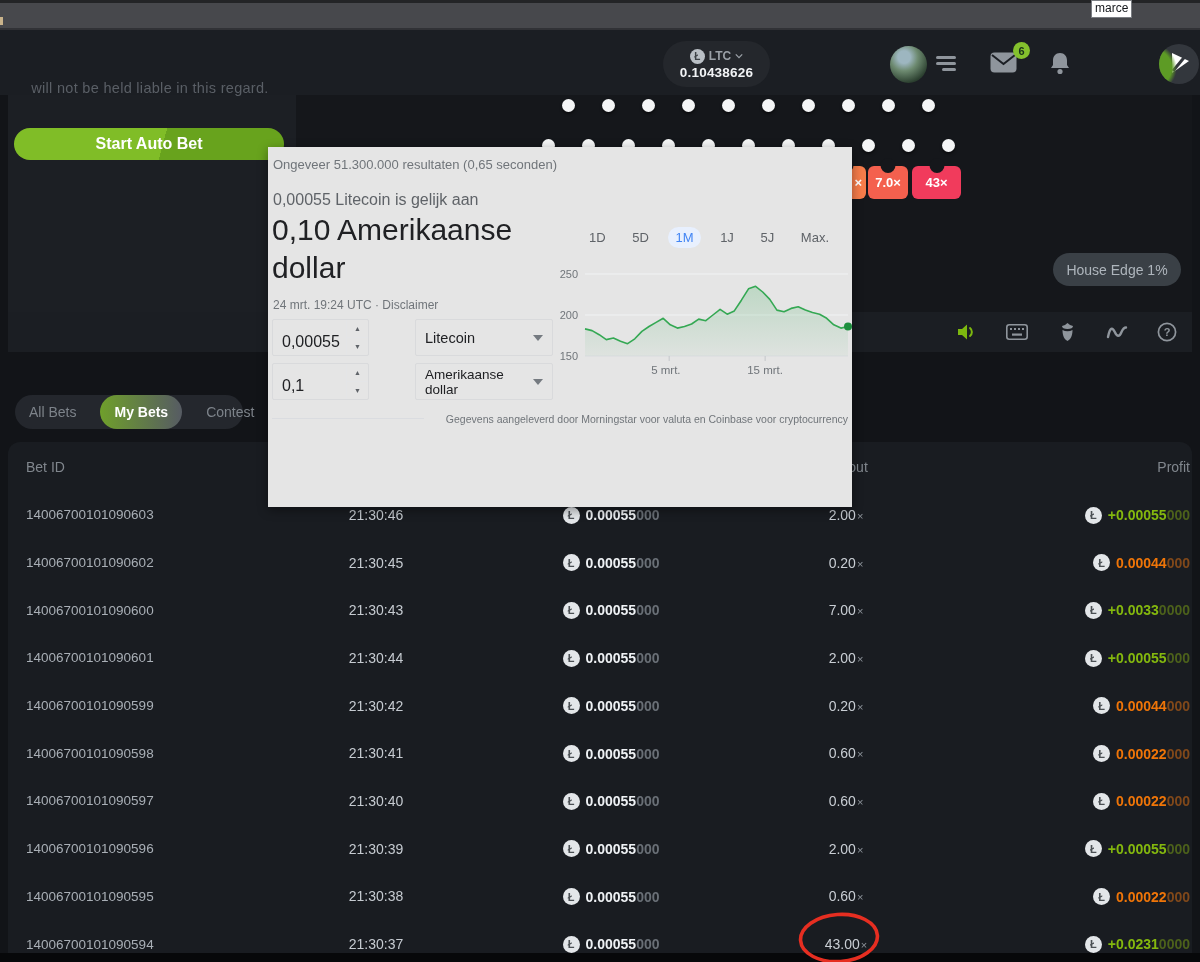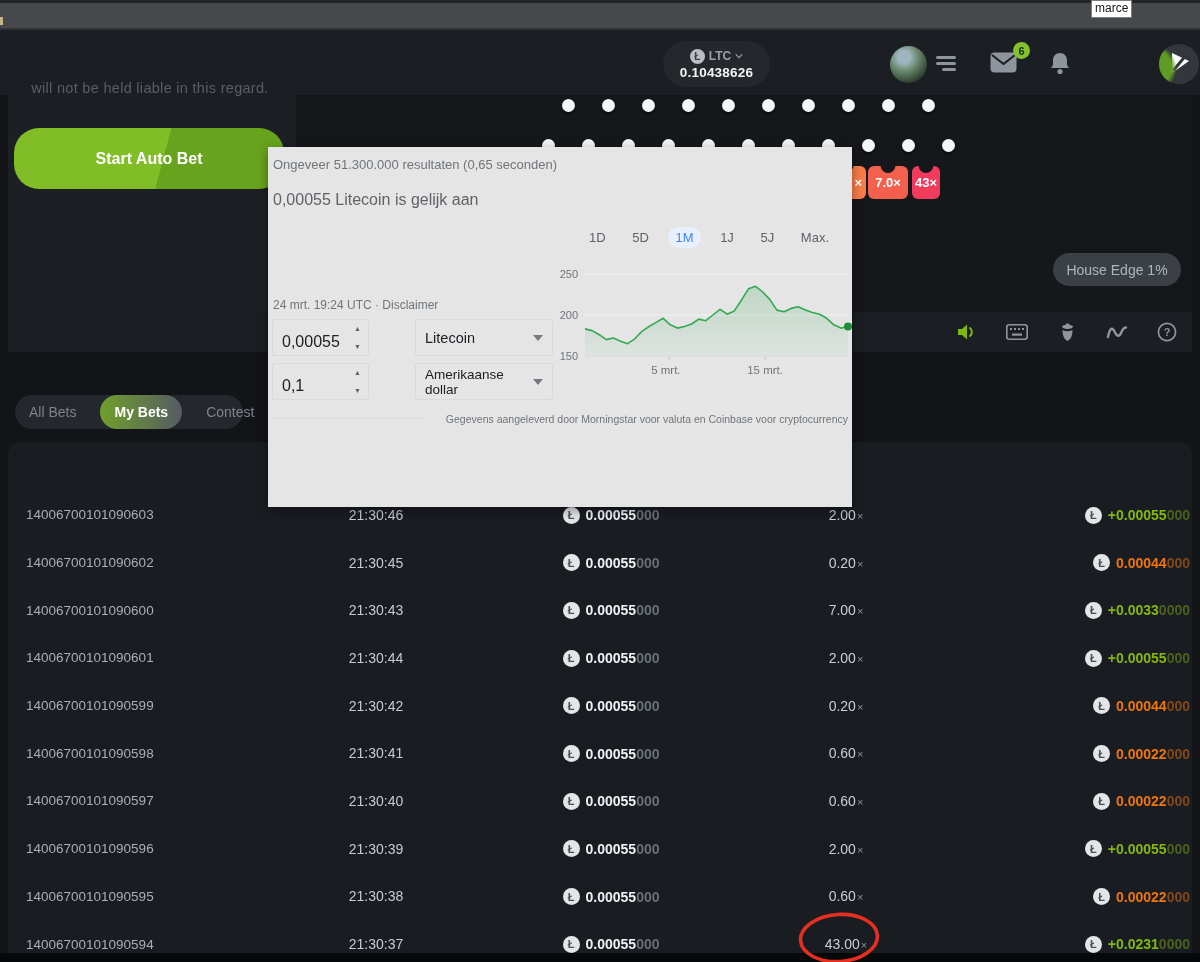--- a/index.html
+++ b/index.html
@@ -29,21 +29,21 @@
   .menu-icon span:nth-child(3){ width:14px; margin-left:6px; }
   .mail-wrap { left:990px; top:52px; width:34px; height:28px; cursor:pointer; }
   .badge { position:absolute; right:-6px; top:-10px; width:17px; height:17px; border-radius:50%; background:#84c12d; color:#17301a; font-size:11px; font-weight:bold; display:flex; align-items:center; justify-content:center; }
   .bell-wrap { left:1050px; top:52px; width:20px; height:24px; cursor:pointer; }
   .flag-btn { left:1159px; top:44px; width:40px; height:40px; border-radius:50%; background:#33373d; overflow:hidden; cursor:pointer; z-index:55; }
   .flag-btn .greenhalf { position:absolute; left:-6px; top:0; width:24px; height:40px; background:radial-gradient(circle at 0% 60%, #5d9b25 0 55%, transparent 70%); }
 
   
   .left-panel { left:8px; top:95px; width:288px; height:217px; background:#1c1f24; }
   .panel-note { left:30px; top:80px; width:240px; color:#5a5f66; font-size:14.5px; letter-spacing:.3px; text-align:center; z-index:2; }
-  .start-btn { left:14px; top:128px; width:270px; height:61px; border:none; border-radius:25px; background:linear-gradient(105deg,#80bd27 55%,#68a31d 55%); color:#fff; font-weight:bold; font-size:16px; cursor:pointer; font-family:inherit; }
+  .start-btn { left:14px; top:128px; width:270px; height:32px; border:none; border-radius:25px; background:linear-gradient(105deg,#80bd27 55%,#68a31d 55%); color:#fff; font-weight:bold; font-size:16px; cursor:pointer; font-family:inherit; }
   .board { left:296px; top:95px; width:896px; height:217px; background:#15171b; }
   .peg { position:absolute; width:13px; height:13px; border-radius:50%; background:#f4f5f6; box-shadow:0 2px 3px rgba(0,0,0,.5); z-index:5; }
   .mbadge { position:absolute; top:166px; height:33px; border-radius:6px; color:#fff; font-weight:bold; font-size:13px; display:flex; align-items:center; justify-content:center; z-index:6; cursor:default; }
   .mbadge::after { content:""; position:absolute; top:-8px; left:50%; transform:translateX(-50%); width:15px; height:15px; border-radius:50%; background:#15171b; }
   .house-edge { left:1053px; top:253px; width:128px; height:33px; background:#3a4046; border-radius:17px; color:#aeb5bc; font-size:14px; display:flex; align-items:center; justify-content:center; z-index:4; }
   .game-footer { left:8px; top:312px; width:1184px; height:40px; background:#1b1e23; display:flex; align-items:center; justify-content:flex-end; gap:28px; padding-right:14px; }
   .gf-icon { width:22px; height:22px; display:flex; align-items:center; justify-content:center; cursor:pointer; }
 
   
   .bets-tabs { left:15px; top:395px; width:228px; height:34px; background:#24272d; border-radius:17px; display:flex; align-items:center; z-index:2;gap:10px; }
@@ -172,21 +172,21 @@
       <div class="peg abs" style="left: 742px; top: 139px;"></div>
       <div class="peg abs" style="left: 782px; top: 139px;"></div>
       <div class="peg abs" style="left: 822px; top: 139px;"></div>
       <div class="peg abs" style="left: 862px; top: 139px;"></div>
       <div class="peg abs" style="left: 902px; top: 139px;"></div>
       <div class="peg abs" style="left: 942px; top: 139px;"></div>
     </div>
   <div id="badges">
       <div class="mbadge" style="left: 826px; width: 40px; background: rgb(246, 124, 74); justify-content: flex-end; padding-right: 4px;">×</div>
       <div class="mbadge" style="left: 868px; width: 40px; background: rgb(244, 96, 78);">7.0×</div>
-      <div class="mbadge" style="left: 912px; width: 28px; background: rgb(241, 59, 92);">43×</div>
+      <div class="mbadge" style="left: 912px; width: 49px; background: rgb(241, 59, 92);">43×</div>
     </div>
   <div class="abs house-edge">House Edge 1%</div>
 
   <div class="abs game-footer">
     <span class="gf-icon">
       <svg width="20" height="18" viewBox="0 0 20 18">
           <polygon points="1,6 5,6 10,1.5 10,16.5 5,12 1,12" fill="#7db80f"></polygon>
           <path d="M13 5 C15.5 7 15.5 11 13 13" fill="none" stroke="#7db80f" stroke-width="2" stroke-linecap="round"></path>
         </svg>
     </span>
@@ -219,20 +219,27 @@
     </span>
   </div>
 
   <div class="abs bets-tabs" id="betsTabs">
       <div class="bets-tab">All Bets</div>
       <div class="bets-tab active">My Bets</div>
       <div class="bets-tab">Contest</div>
     </div>
 
   <div class="abs table-card">
+    <div class="t-head">
+      <span class="th-id">Bet ID</span>
+      <span class="th-time">Time</span>
+      <span class="th-bet">Bet</span>
+      <span class="th-payout">Payout</span>
+      <span class="th-profit">Profit</span>
+    </div>
     <div class="t-rows" id="tableRows">
         <div class="t-row">
           <span class="c-id">14006700101090603</span>
           <span class="c-time">21:30:46</span>
           <span class="c-bet"><span class="amount-wrap">
               <span class="coin-lt">Ł</span>
               <span><span class="bet-main">0.00055</span><span class="bet-zeros">000</span></span>
             </span></span>
           <span class="c-payout"><span class="payout-val">2.00</span><span class="payout-x">×</span></span>
           <span class="c-profit"><span class="amount-wrap">
@@ -362,20 +369,21 @@
 
   <svg class="abs annotation" viewBox="0 0 86 57">
     <ellipse cx="43" cy="28" rx="38.5" ry="23.5" fill="none" stroke="#e62e21" stroke-width="3.6" transform="rotate(-4 43 28)"></ellipse>
   </svg>
 
   <div class="abs bottom-strip"></div>
 
   <div class="abs gpopup">
     <div class="g-results">Ongeveer 51.300.000 resultaten (0,65 seconden)</div>
     <div class="g-equals">0,00055 Litecoin is gelijk aan</div>
+    <div class="g-amount">0,10 Amerikaanse dollar</div>
     <div class="g-time">24 mrt. 19:24 UTC · Disclaimer</div>
 
     <div class="g-input" style="left:4px; top:172px;">
       <input value="0,00055" style="">
       <div class="spin">
           <div>▲</div>
           <div>▼</div>
         </div>
     </div>
     <div class="g-select" style="left:147px; top:172px;">

